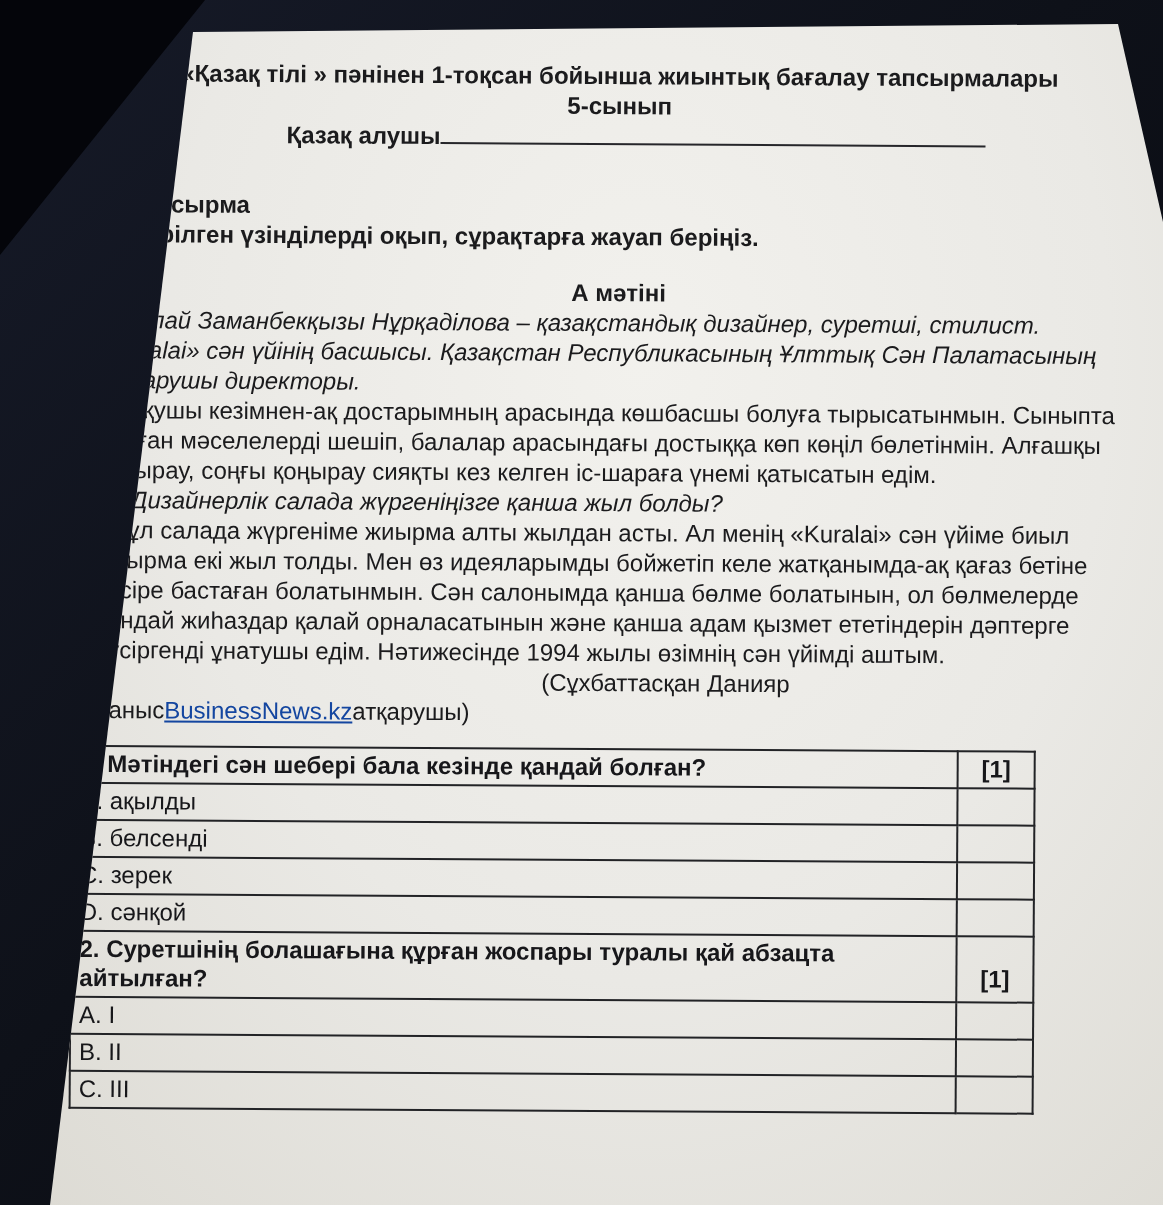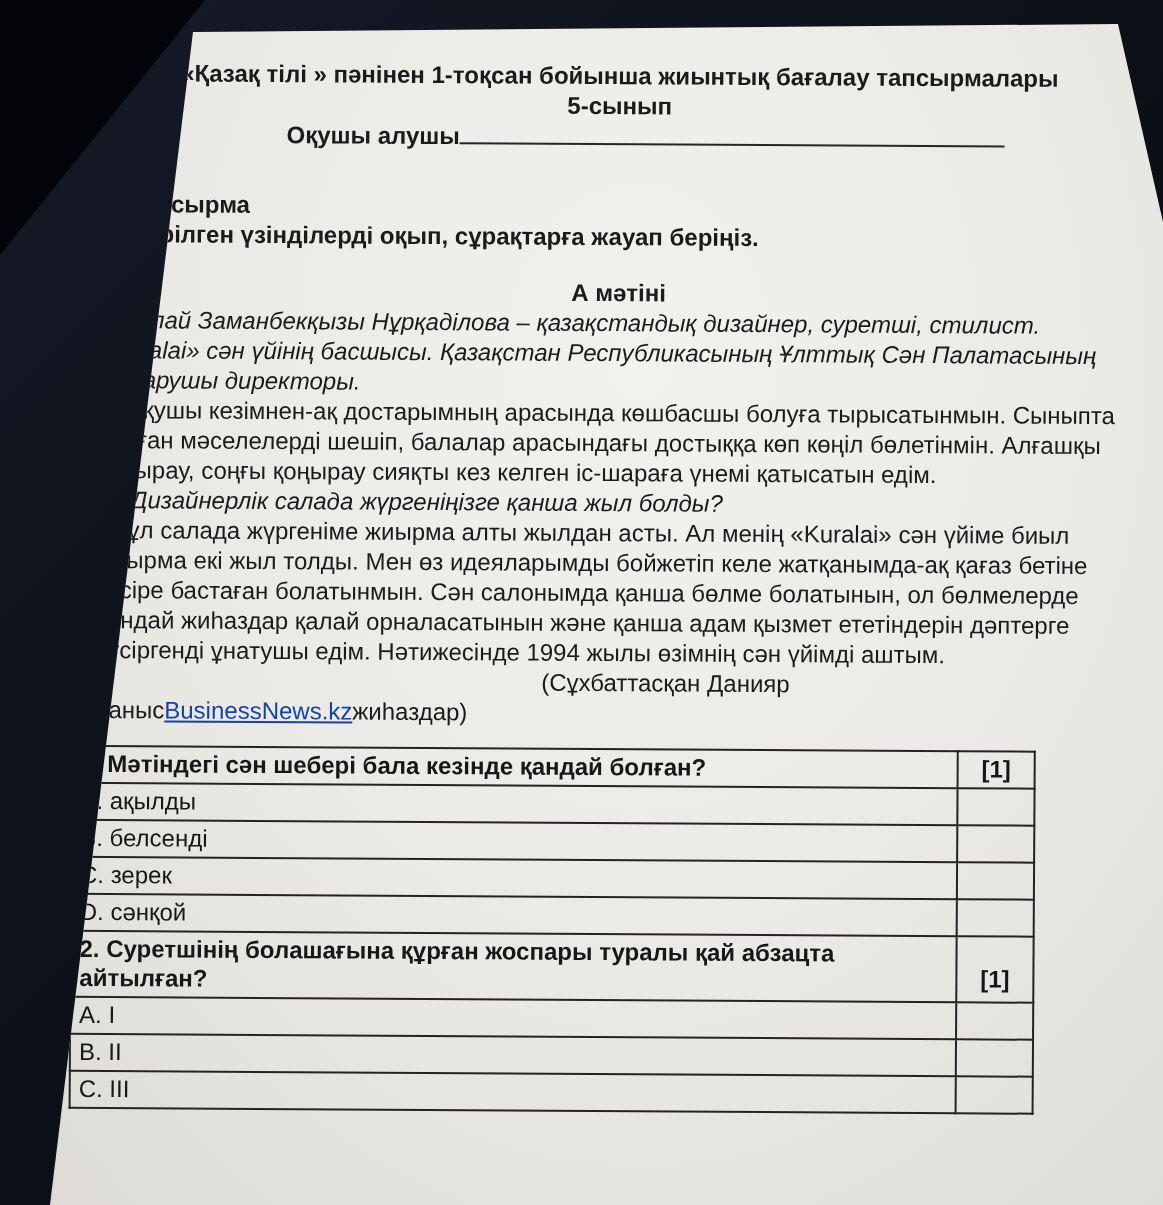--- a/index.html
+++ b/index.html
@@ -70,34 +70,34 @@
 </head>
 <body>
 
 <div class="scene">
   <div class="paper">
     <div class="content">
 
       <div class="title">«Қазақ тілі » пәнінен 1-тоқсан бойынша жиынтық бағалау тапсырмалары</div>
       <div class="grade">5-сынып</div>
 
-      <div class="student"><span>Оқушы алушы</span><span class="blank"></span></div>
+      <div class="student"><span>Қазақ алушы</span><span class="blank"></span></div>
 
       <div class="task-heading">Тапсырма</div>
       <div class="instruction">Берілген үзінділерді оқып, сұрақтарға жауап беріңіз.</div>
 
       <div class="text-a-heading">А мәтіні</div>
 
       <p class="para italic">Құралай Заманбекқызы Нұрқаділова – қазақстандық дизайнер, суретші, стилист. «Kuralai» сән үйінің басшысы. Қазақстан Республикасының Ұлттық Сән Палатасының атқарушы директоры.</p>
       <p class="para">II. Оқушы кезімнен-ақ достарымның арасында көшбасшы болуға тырысатынмын. Сыныпта болған мәселелерді шешіп, балалар арасындағы достыққа көп көңіл бөлетінмін. Алғашқы қоңырау, соңғы қоңырау сияқты кез келген іс-шараға үнемі қатысатын едім.</p>
       <p class="para italic">III. Дизайнерлік салада жүргеніңізге қанша жыл болды?</p>
       <p class="para">- Бұл салада жүргеніме жиырма алты жылдан асты. Ал менің «Kuralai» сән үйіме биыл жиырма екі жыл толды. Мен өз идеяларымды бойжетіп келе жатқанымда-ақ қағаз бетіне түсіре бастаған болатынмын. Сән салонымда қанша бөлме болатынын, ол бөлмелерде қандай жиһаздар қалай орналасатынын және қанша адам қызмет ететіндерін дәптерге түсіргенді ұнатушы едім. Нәтижесінде 1994 жылы өзімнің сән үйімді аштым.</p>
 
       <div class="attr1">(Сұхбаттасқан Данияр</div>
-      <div class="attr2"><span>Жаныс</span><a class="link">BusinessNews.kz</a><span>жиһаздар)</span></div>
+      <div class="attr2"><span>Жаныс</span><a class="link">BusinessNews.kz</a><span>атқарушы)</span></div>
 
       <table class="quiz">
         <tbody>
           <tr>
             <td class="q">1. Мәтіндегі сән шебері бала кезінде қандай болған?</td>
             <td class="pts">[1]</td>
           </tr>
           <tr>
             <td>A. ақылды</td>
             <td class="empty"></td>

